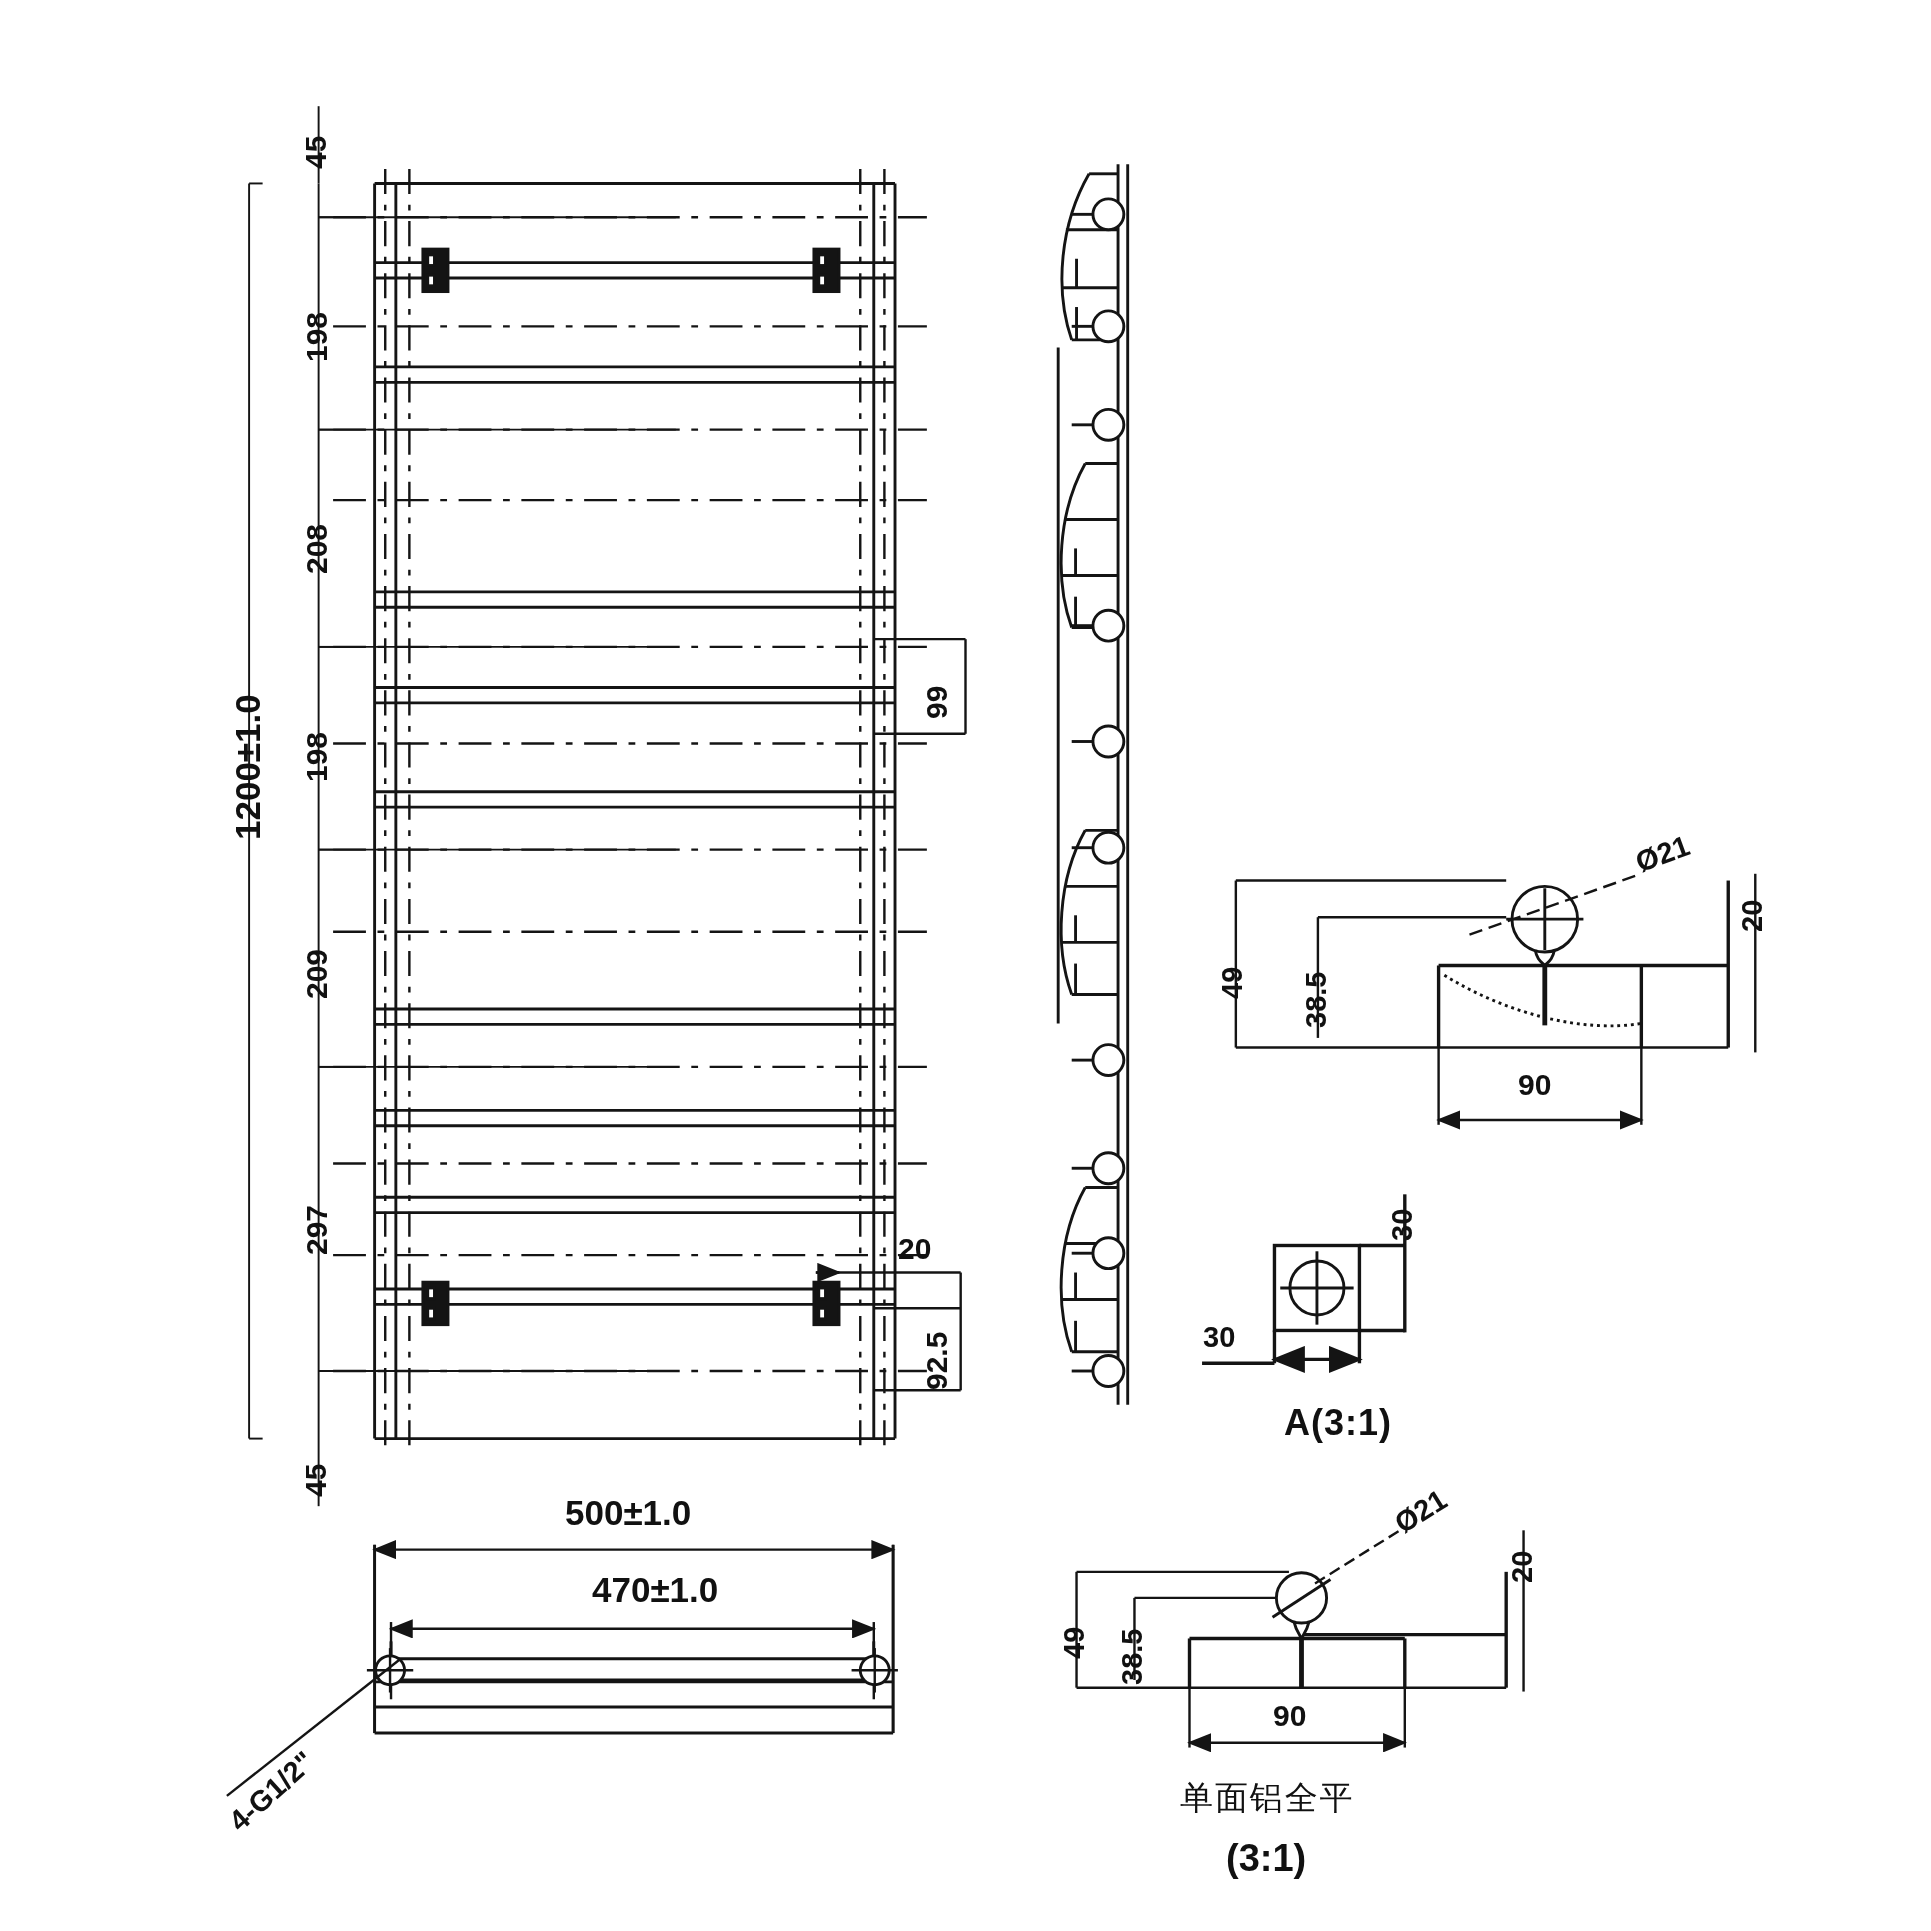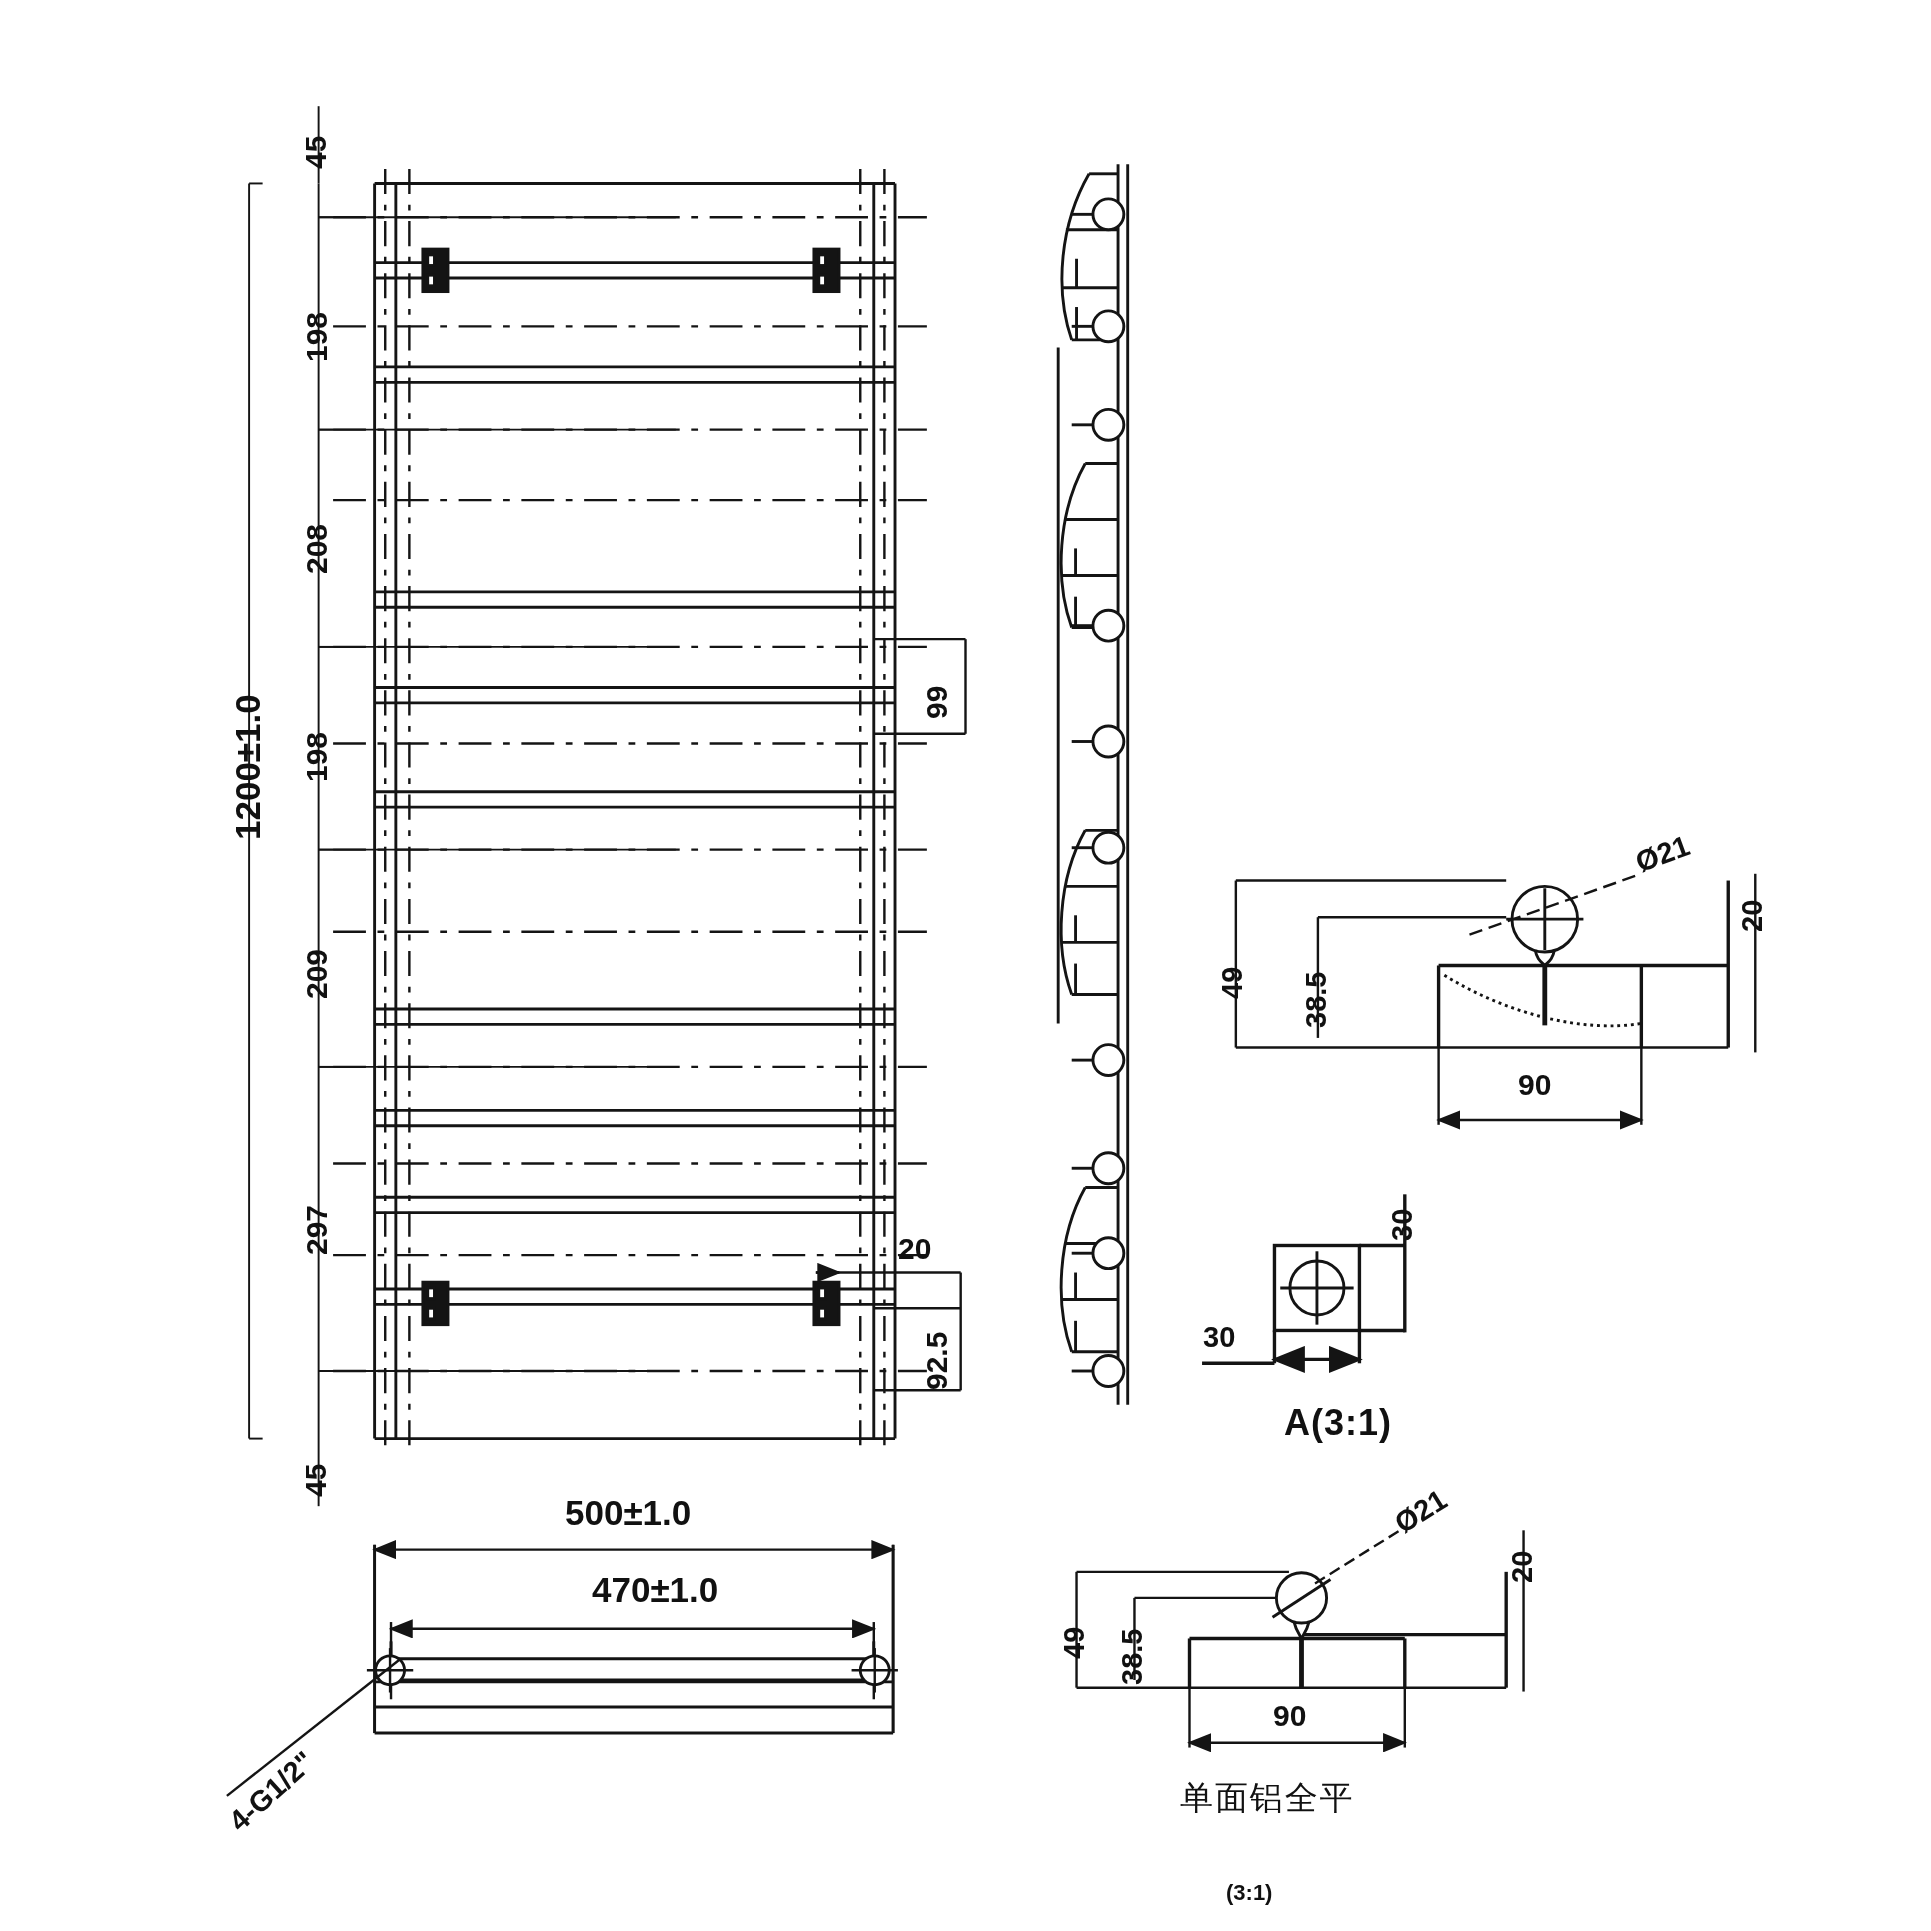--- a/index.html
+++ b/index.html
@@ -411,16 +411,16 @@
 <div class="lbl rot90" style="left:1118px;top:1685px;font-size:29px;">38.5</div>
 
 <div class="lbl" style="left:1390px;top:1514px;font-size:29px;transform:rotate(-32deg);transform-origin:left top;">Ø21</div>
 
 <div class="lbl" style="left:1273px;top:1701px;font-size:30px;">90</div>
 
 <div class="lbl rot90" style="left:1508px;top:1583px;font-size:29px;">20</div>
 
 <div class="lbl cn" style="left:1180px;top:1781px;font-size:33px;letter-spacing:1.9px;">单面铝全平</div>
 
-<div class="lbl" style="left:1226px;top:1882px;font-size:22px;">(3:1)</div>
+<div class="lbl" style="left:1226px;top:1839px;font-size:38px;">(3:1)</div>
 
 </div>
 
 
 </body></html>

